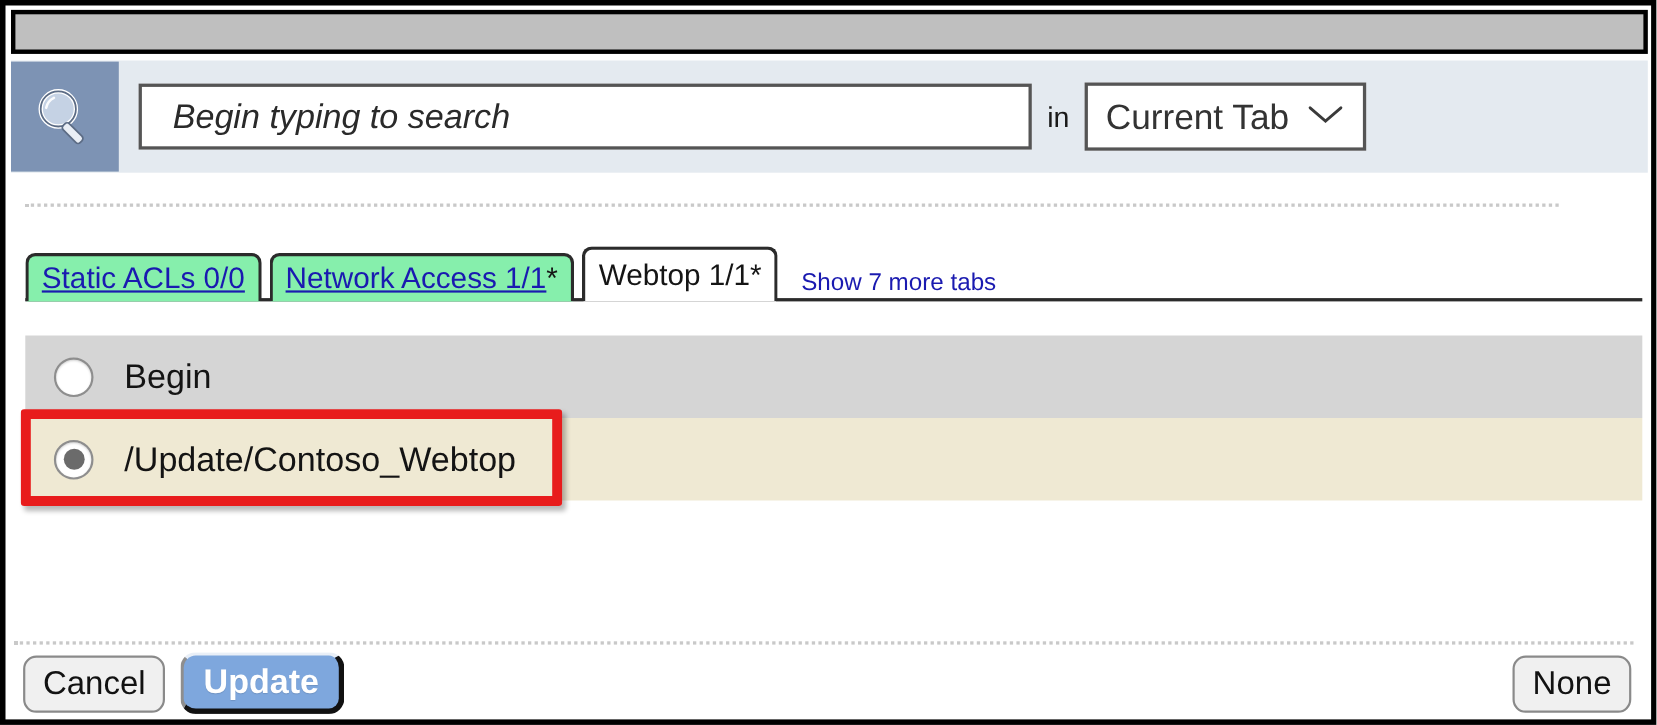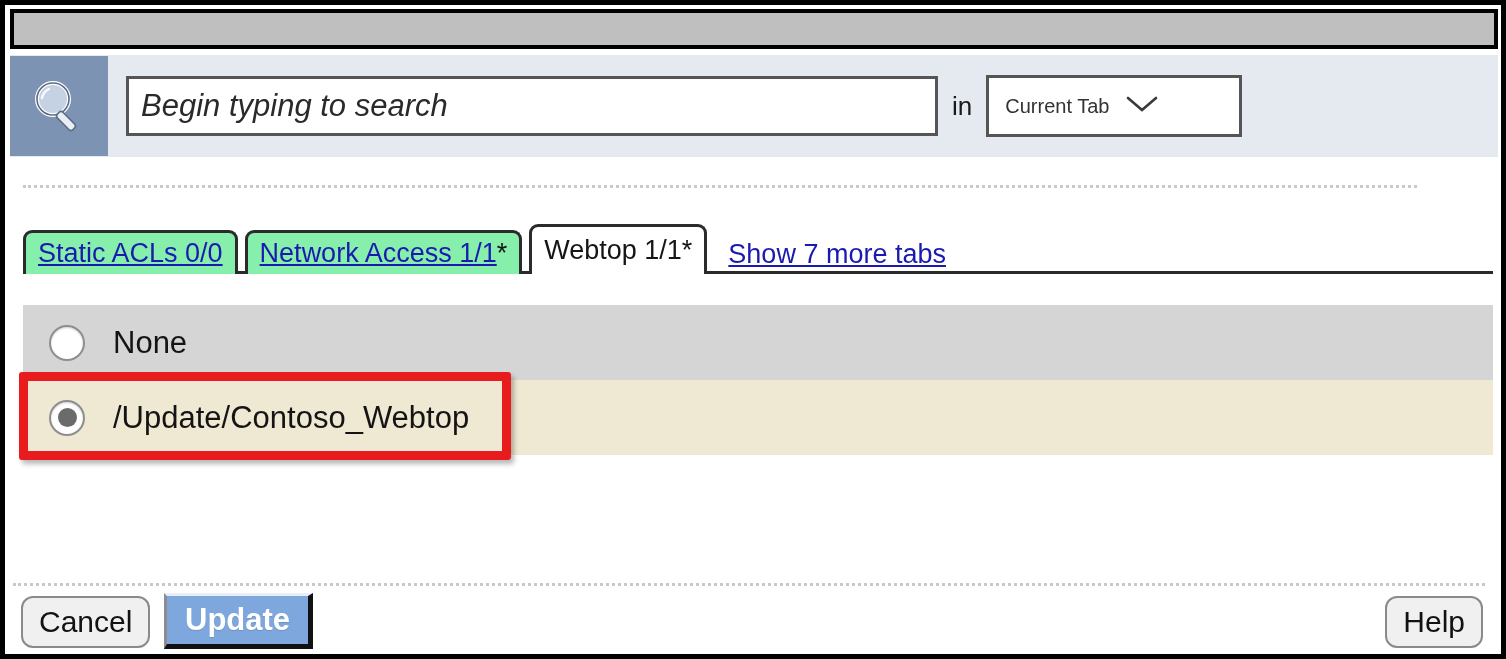--- a/index.html
+++ b/index.html
@@ -57,21 +57,21 @@
   .search-input {
     width: 812px;
     height: 60px;
     margin-left: 18px;
     background: #ffffff;
     border: 3px solid #555555;
     font-family: "Liberation Sans", sans-serif;
     font-style: italic;
     font-size: 31px;
     color: #4c1d95;
-    padding: 0 12px;
+    padding: 0 28px;
     outline: none;
     flex: 0 0 auto;
   }
   .search-input::placeholder { color: #2a2a2a; opacity: 1; font-style: italic; }
 
   .in-label {
     margin: 0 14px;
     font-size: 26px;
     color: #1a1a1a;
     flex: 0 0 auto;
@@ -82,21 +82,21 @@
     min-width: 256px;
     background: #ffffff;
     border: 3px solid #555555;
     display: flex;
     align-items: center;
     padding: 0 16px;
     gap: 16px;
     flex: 0 0 auto;
   }
   .scope-select-label {
-    font-size: 20px;
+    font-size: 32px;
     color: #333333;
     white-space: nowrap;
   }
   .chev { flex: 0 0 auto; }
 
   
   .dotted-sep {
     position: absolute;
     left: 18px;
     width: 1394px;
@@ -144,23 +144,22 @@
   }
   .tab.active .tab-label {
     color: #151515;
     text-decoration: none;
   }
   .tab .star { color: #151515; text-decoration: none; }
 
   .more-tabs {
     margin-left: 14px;
     margin-bottom: 4px;
-    font-size: 27px;
+    font-size: 22px;
     color: #1a1ab0;
-    text-decoration: underline;
     white-space: nowrap;
     cursor: pointer;
   }
 
   .tabs-underline {
     position: absolute;
     left: 18px;
     top: 266px;
     width: 1470px;
     height: 3px;
@@ -262,20 +261,21 @@
     border-right: 5px solid #111111;
     border-bottom: 5px solid #111111;
     font-size: 31px;
     font-weight: bold;
     color: #ffffff;
     display: flex;
     align-items: center;
     justify-content: center;
     cursor: pointer;
     text-shadow: 0 1px 1px rgba(0,0,0,.12);
+    border-radius: 14px;
   }
 </style>
 </head>
 <body>
 
 <div id="app">
 
   <div class="topbar-wrap"></div>
 
   <div class="search-band">
@@ -324,34 +324,34 @@
     </div>
 
 
     <span class="more-tabs">Show 7 more tabs</span>
   </div>
 
   <div class="options">
 
     <div class="opt-row row-none">
       <span class="radio"></span>
-      <span class="opt-label">None</span>
+      <span class="opt-label">Begin</span>
     </div>
 
     <div class="opt-row row-sel">
       <span class="radio">
         <span class="dot"></span>
       </span>
       <span class="opt-label">/Update/Contoso_Webtop</span>
     </div>
   </div>
 
   <div class="red-highlight"></div>
 
   <div class="dotted-sep bottom"></div>
 
   <div class="footer">
     <div class="btn-std" id="cancel-btn">Cancel</div>
     <div class="btn-primary">Update</div>
-    <div class="btn-std" id="help-btn">Help</div>
+    <div class="btn-std" id="help-btn">None</div>
   </div>
 
 </div>
 
 </body></html>

